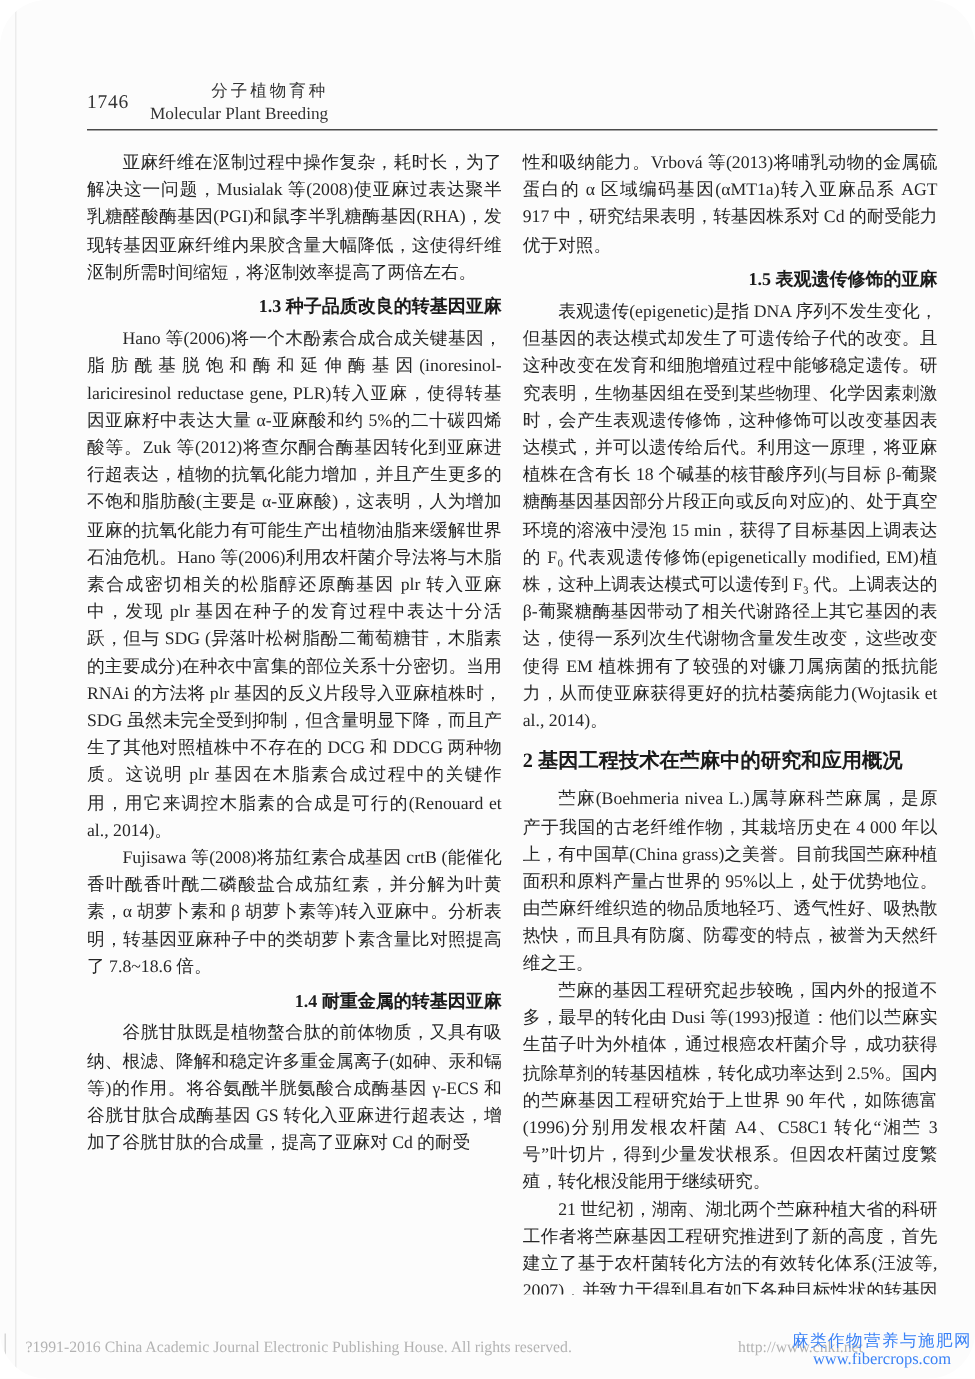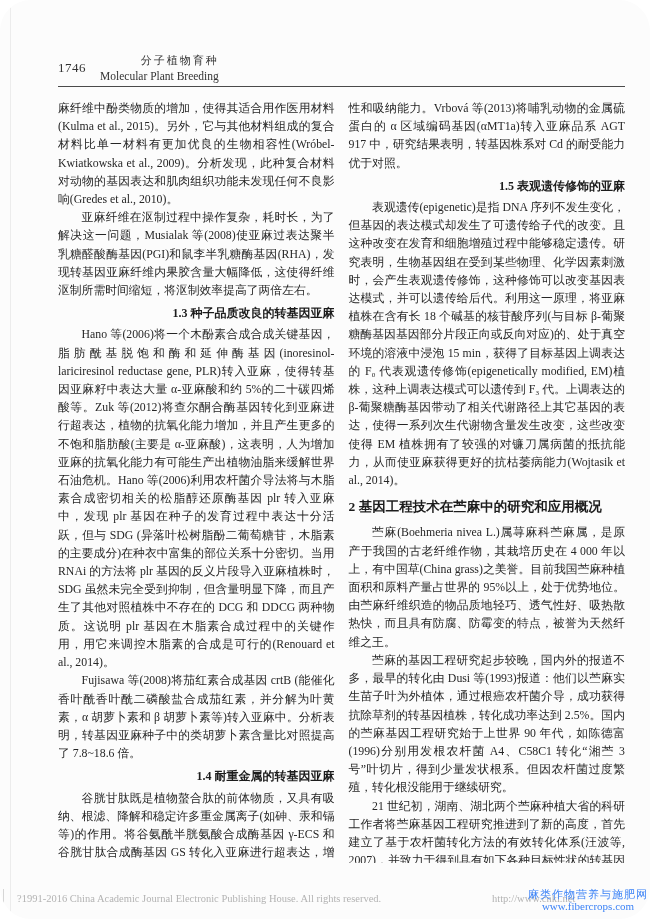--- a/index.html
+++ b/index.html
@@ -81,21 +81,20 @@
     <div class="page-num">1746</div>
     <div class="journal">
       <div class="journal-cn">分子植物育种</div>
       <div class="journal-en">Molecular Plant Breeding</div>
     </div>
   </div>
 
   <div class="columns">
 
     <section class="col">
-      <p>麻纤维中酚类物质的增加，使得其适合用作医用材料(Kulma et al., 2015)。另外，它与其他材料组成的复合材料比单一材料有更加优良的生物相容性(Wróbel-Kwiatkowska et al., 2009)。分析发现，此种复合材料对动物的基因表达和肌肉组织功能未发现任何不良影响(Gredes et al., 2010)。</p>
       <p class="indent">亚麻纤维在沤制过程中操作复杂，耗时长，为了解决这一问题，Musialak 等(2008)使亚麻过表达聚半乳糖醛酸酶基因(PGI)和鼠李半乳糖酶基因(RHA)，发现转基因亚麻纤维内果胶含量大幅降低，这使得纤维沤制所需时间缩短，将沤制效率提高了两倍左右。</p>
       <h4>1.3 种子品质改良的转基因亚麻</h4>
       <p class="indent">Hano 等(2006)将一个木酚素合成合成关键基因，脂肪酰基脱饱和酶和延伸酶基因(inoresinol-lariciresinol reductase gene, PLR)转入亚麻，使得转基因亚麻籽中表达大量 α-亚麻酸和约 5%的二十碳四烯酸等。Zuk 等(2012)将查尔酮合酶基因转化到亚麻进行超表达，植物的抗氧化能力增加，并且产生更多的不饱和脂肪酸(主要是 α-亚麻酸)，这表明，人为增加亚麻的抗氧化能力有可能生产出植物油脂来缓解世界石油危机。Hano 等(2006)利用农杆菌介导法将与木脂素合成密切相关的松脂醇还原酶基因 plr 转入亚麻中，发现 plr 基因在种子的发育过程中表达十分活跃，但与 SDG (异落叶松树脂酚二葡萄糖苷，木脂素的主要成分)在种衣中富集的部位关系十分密切。当用 RNAi 的方法将 plr 基因的反义片段导入亚麻植株时，SDG 虽然未完全受到抑制，但含量明显下降，而且产生了其他对照植株中不存在的 DCG 和 DDCG 两种物质。这说明 plr 基因在木脂素合成过程中的关键作用，用它来调控木脂素的合成是可行的(Renouard et al., 2014)。</p>
       <p class="indent">Fujisawa 等(2008)将茄红素合成基因 crtB (能催化香叶酰香叶酰二磷酸盐合成茄红素，并分解为叶黄素，α 胡萝卜素和 β 胡萝卜素等)转入亚麻中。分析表明，转基因亚麻种子中的类胡萝卜素含量比对照提高了 7.8~18.6 倍。</p>
       <h4>1.4 耐重金属的转基因亚麻</h4>
       <p class="indent">谷胱甘肽既是植物螯合肽的前体物质，又具有吸纳、根滤、降解和稳定许多重金属离子(如砷、汞和镉等)的作用。将谷氨酰半胱氨酸合成酶基因 γ-ECS 和谷胱甘肽合成酶基因 GS 转化入亚麻进行超表达，增加了谷胱甘肽的合成量，提高了亚麻对 Cd 的耐受</p>
     </section>
 
     <section class="col">
       <p>性和吸纳能力。Vrbová 等(2013)将哺乳动物的金属硫蛋白的 α 区域编码基因(αMT1a)转入亚麻品系 AGT 917 中，研究结果表明，转基因株系对 Cd 的耐受能力优于对照。</p>

